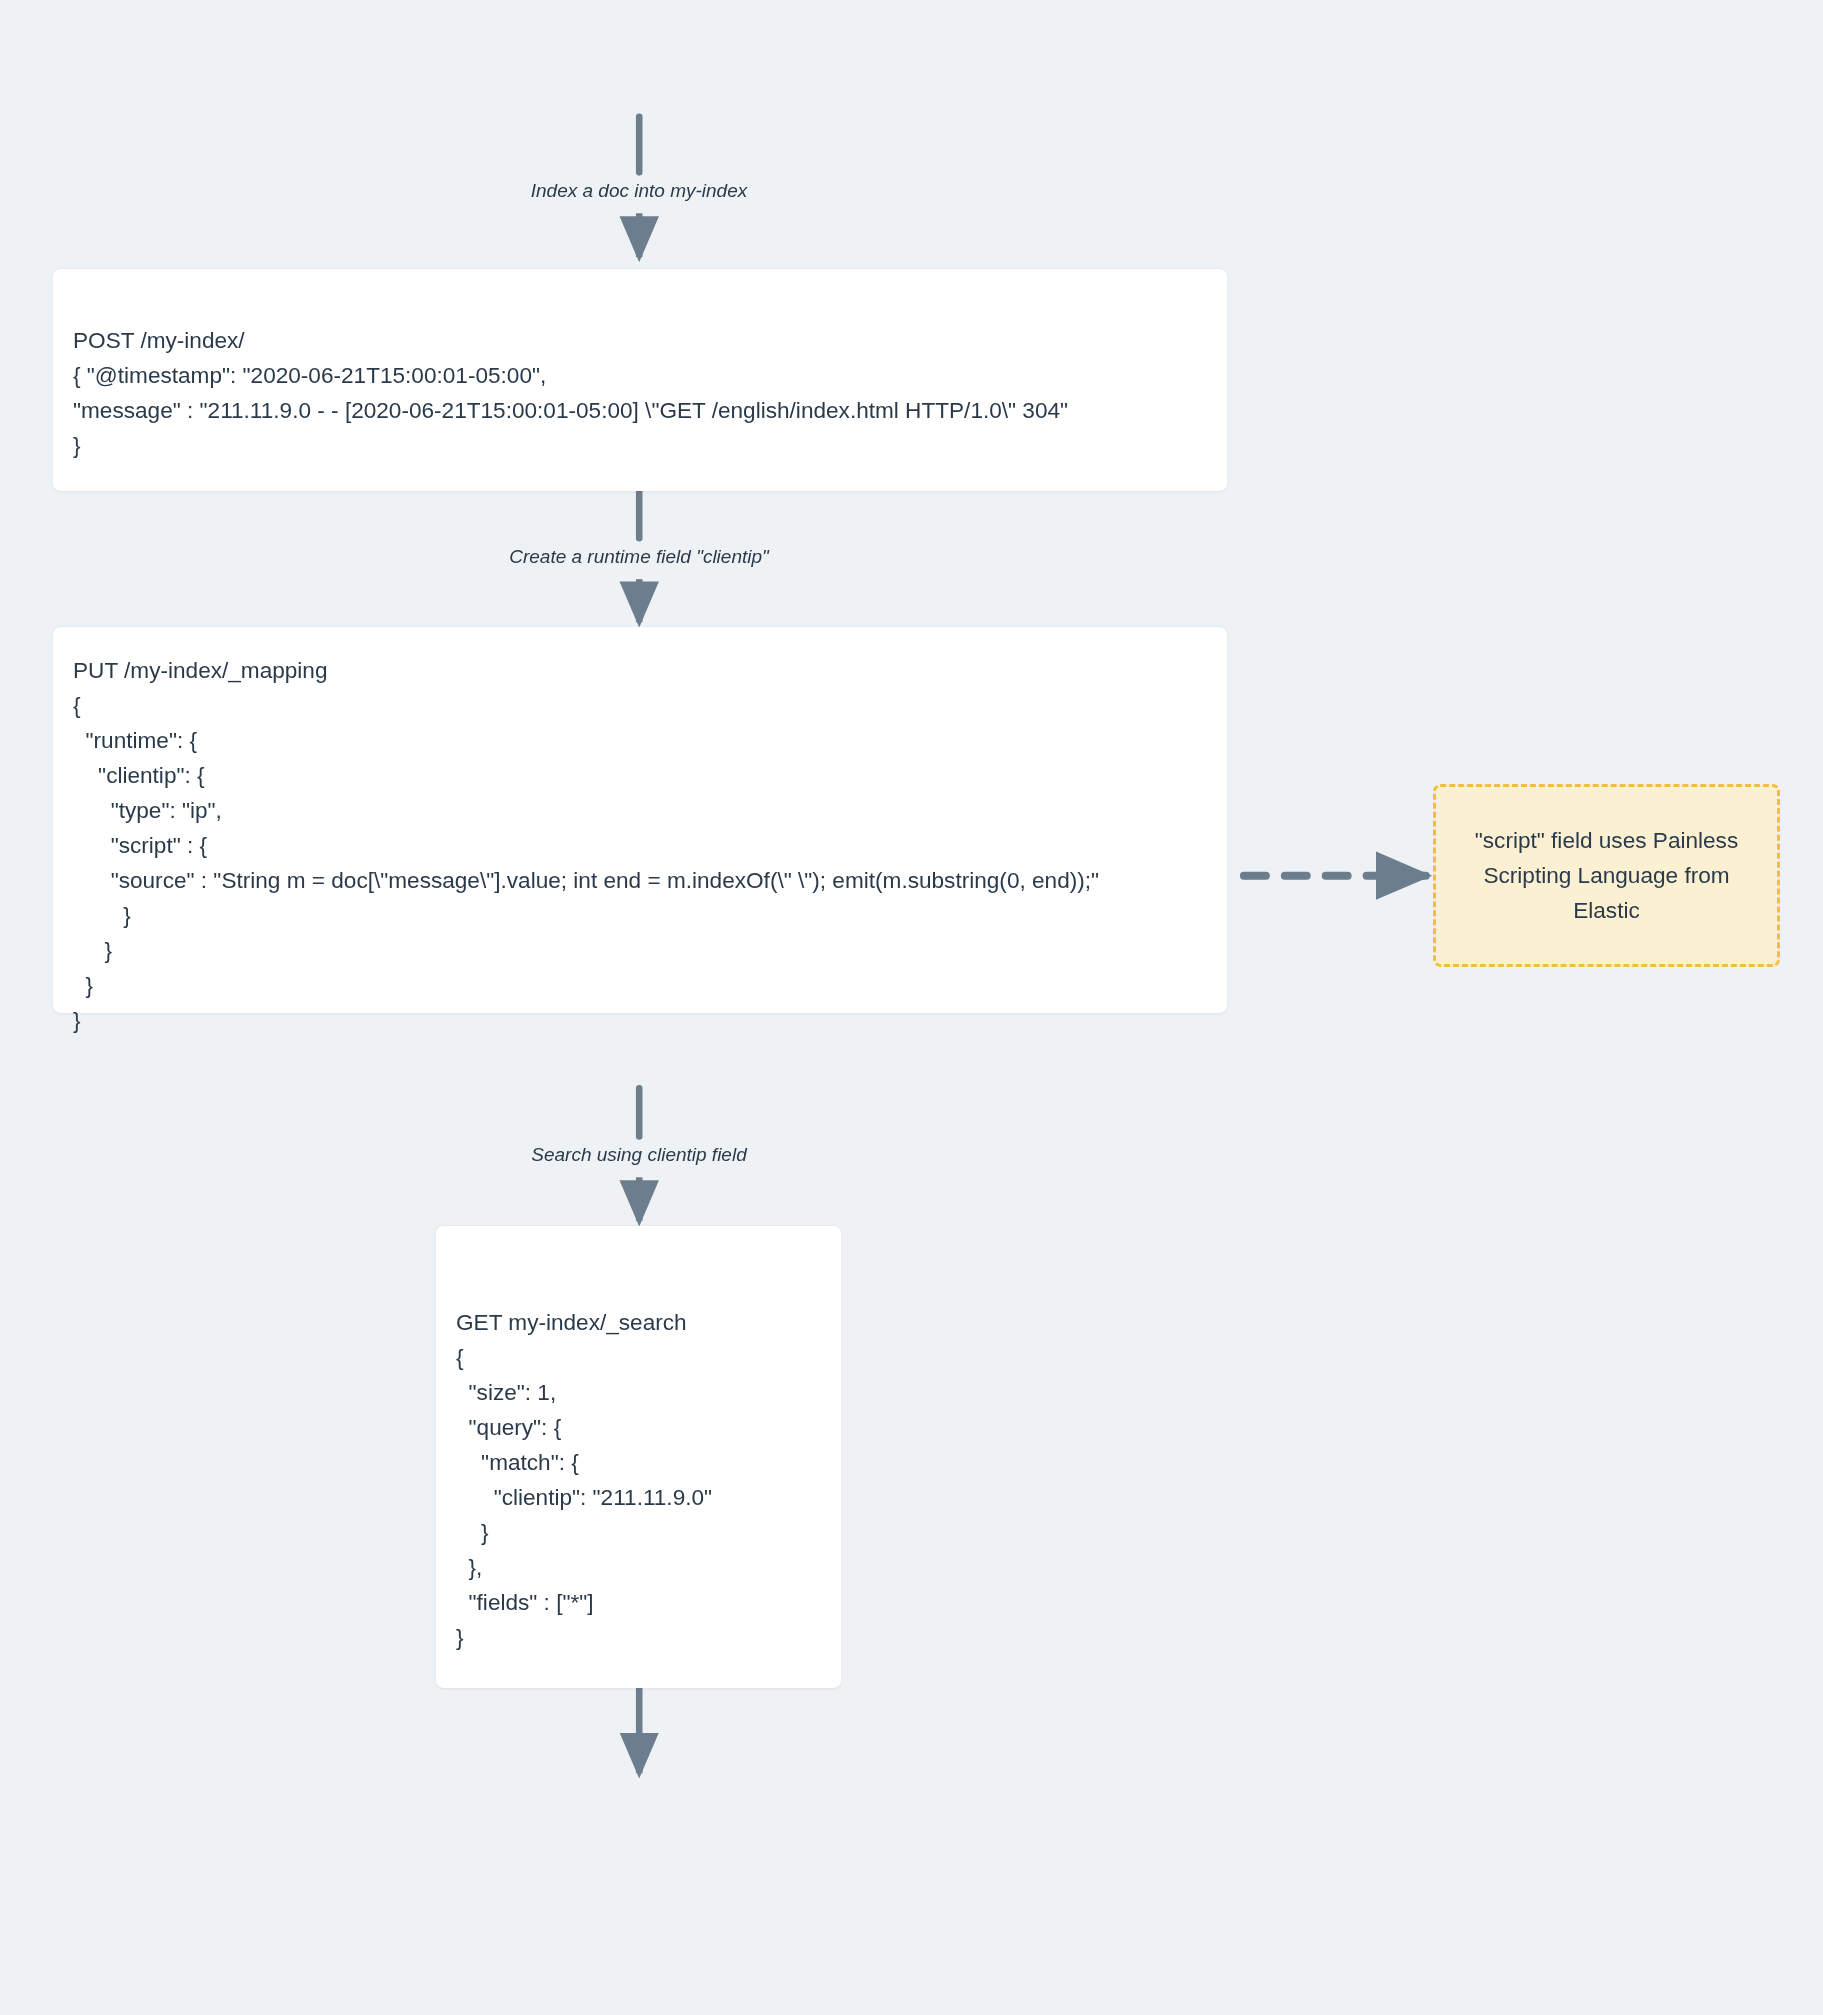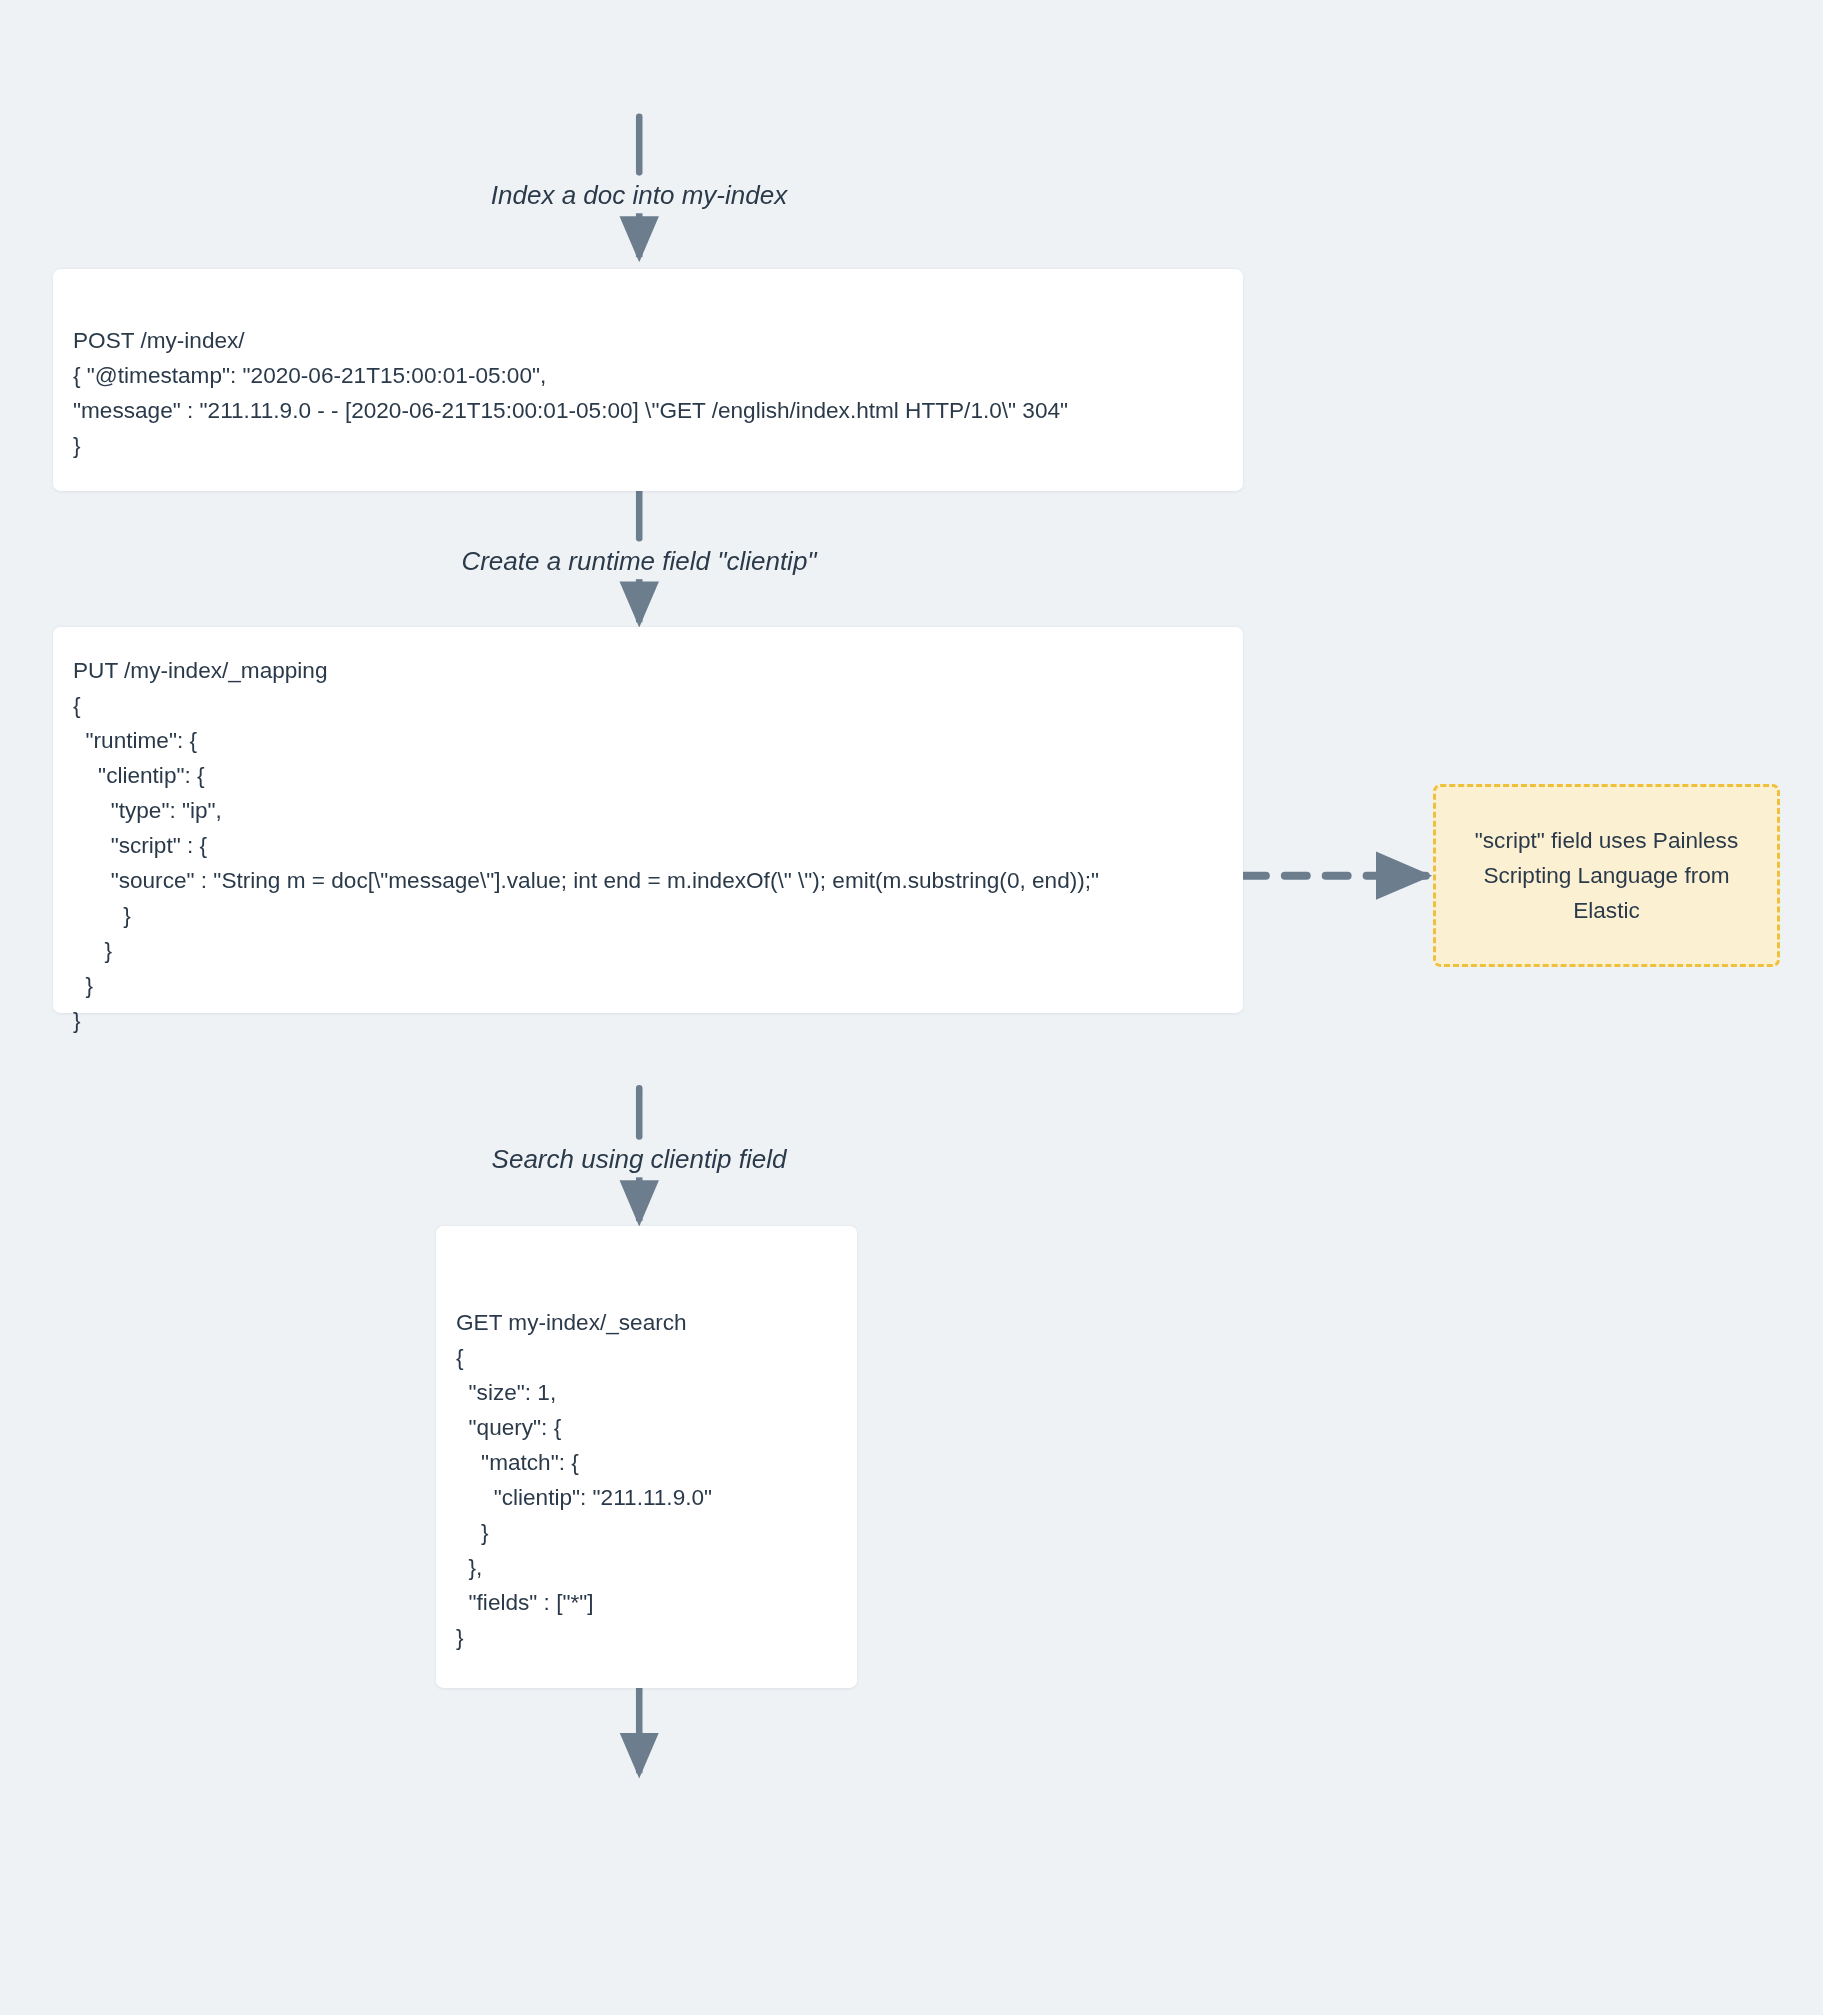--- a/index.html
+++ b/index.html
@@ -34,21 +34,20 @@
     letter-spacing: 0.1px;
     box-shadow: 0 1.5px 3.7px rgba(40,60,80,0.10);
   }
 
   
   .procbox {
     position: absolute;
     background: #ffffff;
     border-radius: 7.3px;
     box-shadow: 0 0.7px 2.9px rgba(60,80,100,0.10);
-    padding-left: 16px;
   }
   .code {
     font-family: "Liberation Sans", sans-serif;
     font-size: 22.6px;
     line-height: 35px;
     color: #2b3a4a;
     white-space: pre-wrap;
     word-break: normal;
   }
 
@@ -73,21 +72,21 @@
   .edge-svg {
     position: absolute;
     left: 0;
     top: 0;
     width: 1824px;
     height: 2015px;
     pointer-events: none;
   }
   .edge-label {
     position: absolute;
-    font-size: 26px;
+    font-size: 19px;
     font-style: italic;
     color: #2b3a4a;
     white-space: nowrap;
     transform: translateX(-50%);
     text-align: center;
   }
 </style>
 </head>
 <body>
 

